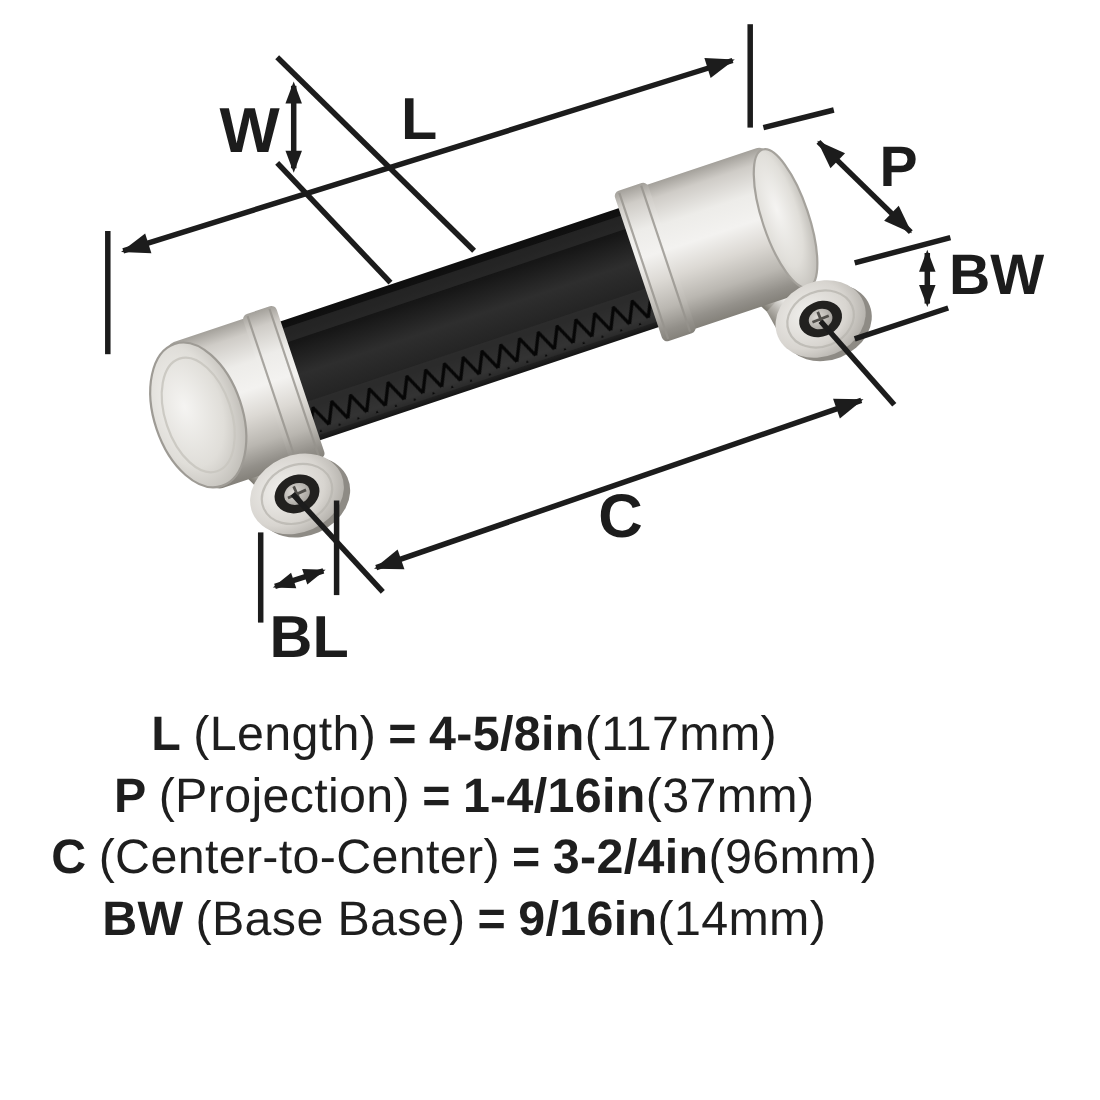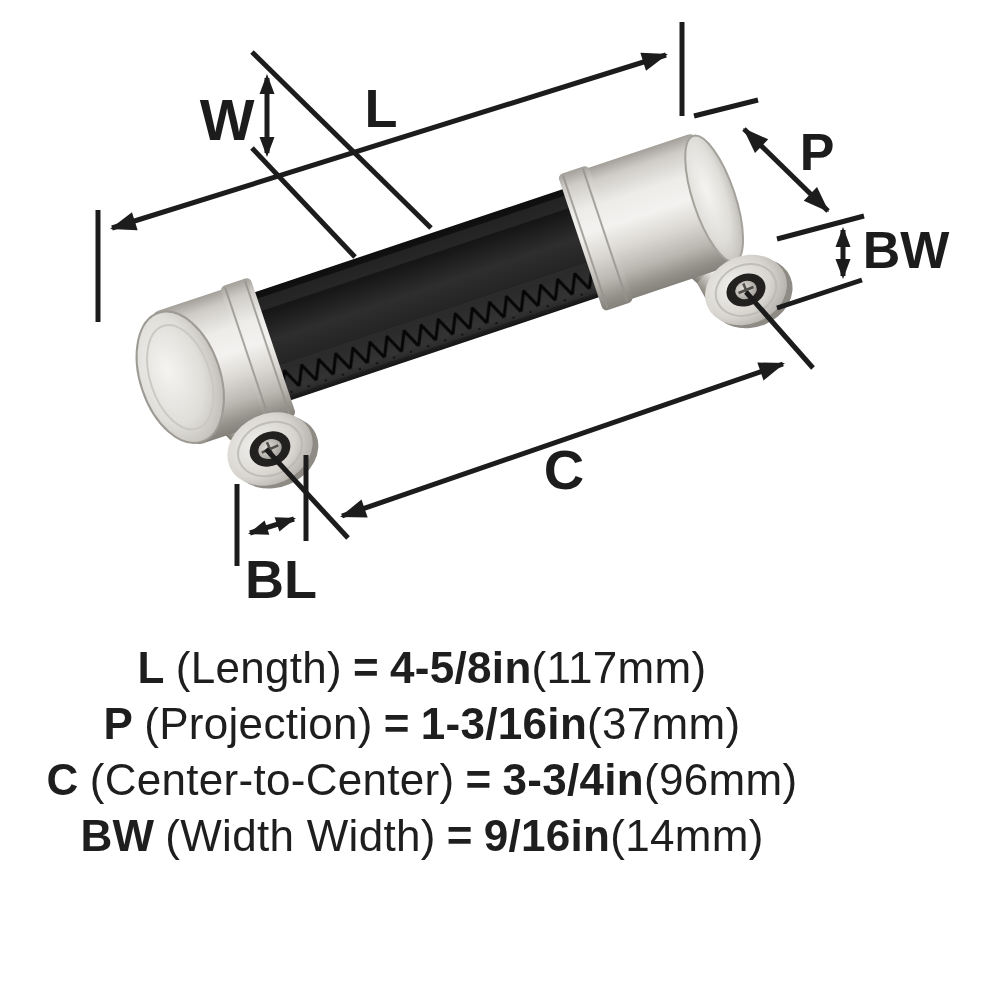--- a/index.html
+++ b/index.html
@@ -174,22 +174,22 @@
     <text x="906" y="250" font-size="52" text-anchor="middle" dominant-baseline="central" class="dim-label">BW</text>
     <text x="564" y="469" font-size="56" text-anchor="middle" dominant-baseline="central" class="dim-label">C</text>
     <text x="281" y="579" font-size="54" text-anchor="middle" dominant-baseline="central" class="dim-label">BL</text>
   </svg>
 
   <div class="specs">
     <div class="spec-line">
       <span class="k">L</span><span class="n">(Length)</span><span class="e">=</span><span class="i">4-5/8in</span><span class="m">(117mm)</span>
     </div>
     <div class="spec-line">
-      <span class="k">P</span><span class="n">(Projection)</span><span class="e">=</span><span class="i">1-3/16in</span><span class="m">(37mm)</span>
+      <span class="k">P</span><span class="n">(Projection)</span><span class="e">=</span><span class="i">1-4/16in</span><span class="m">(37mm)</span>
     </div>
     <div class="spec-line">
-      <span class="k">C</span><span class="n">(Center-to-Center)</span><span class="e">=</span><span class="i">3-3/4in</span><span class="m">(96mm)</span>
+      <span class="k">C</span><span class="n">(Center-to-Center)</span><span class="e">=</span><span class="i">3-2/4in</span><span class="m">(96mm)</span>
     </div>
     <div class="spec-line">
-      <span class="k">BW</span><span class="n">(Width Width)</span><span class="e">=</span><span class="i">9/16in</span><span class="m">(14mm)</span>
+      <span class="k">BW</span><span class="n">(Base Base)</span><span class="e">=</span><span class="i">9/16in</span><span class="m">(14mm)</span>
     </div>
   </div>
 </div>
 
 </body></html>

